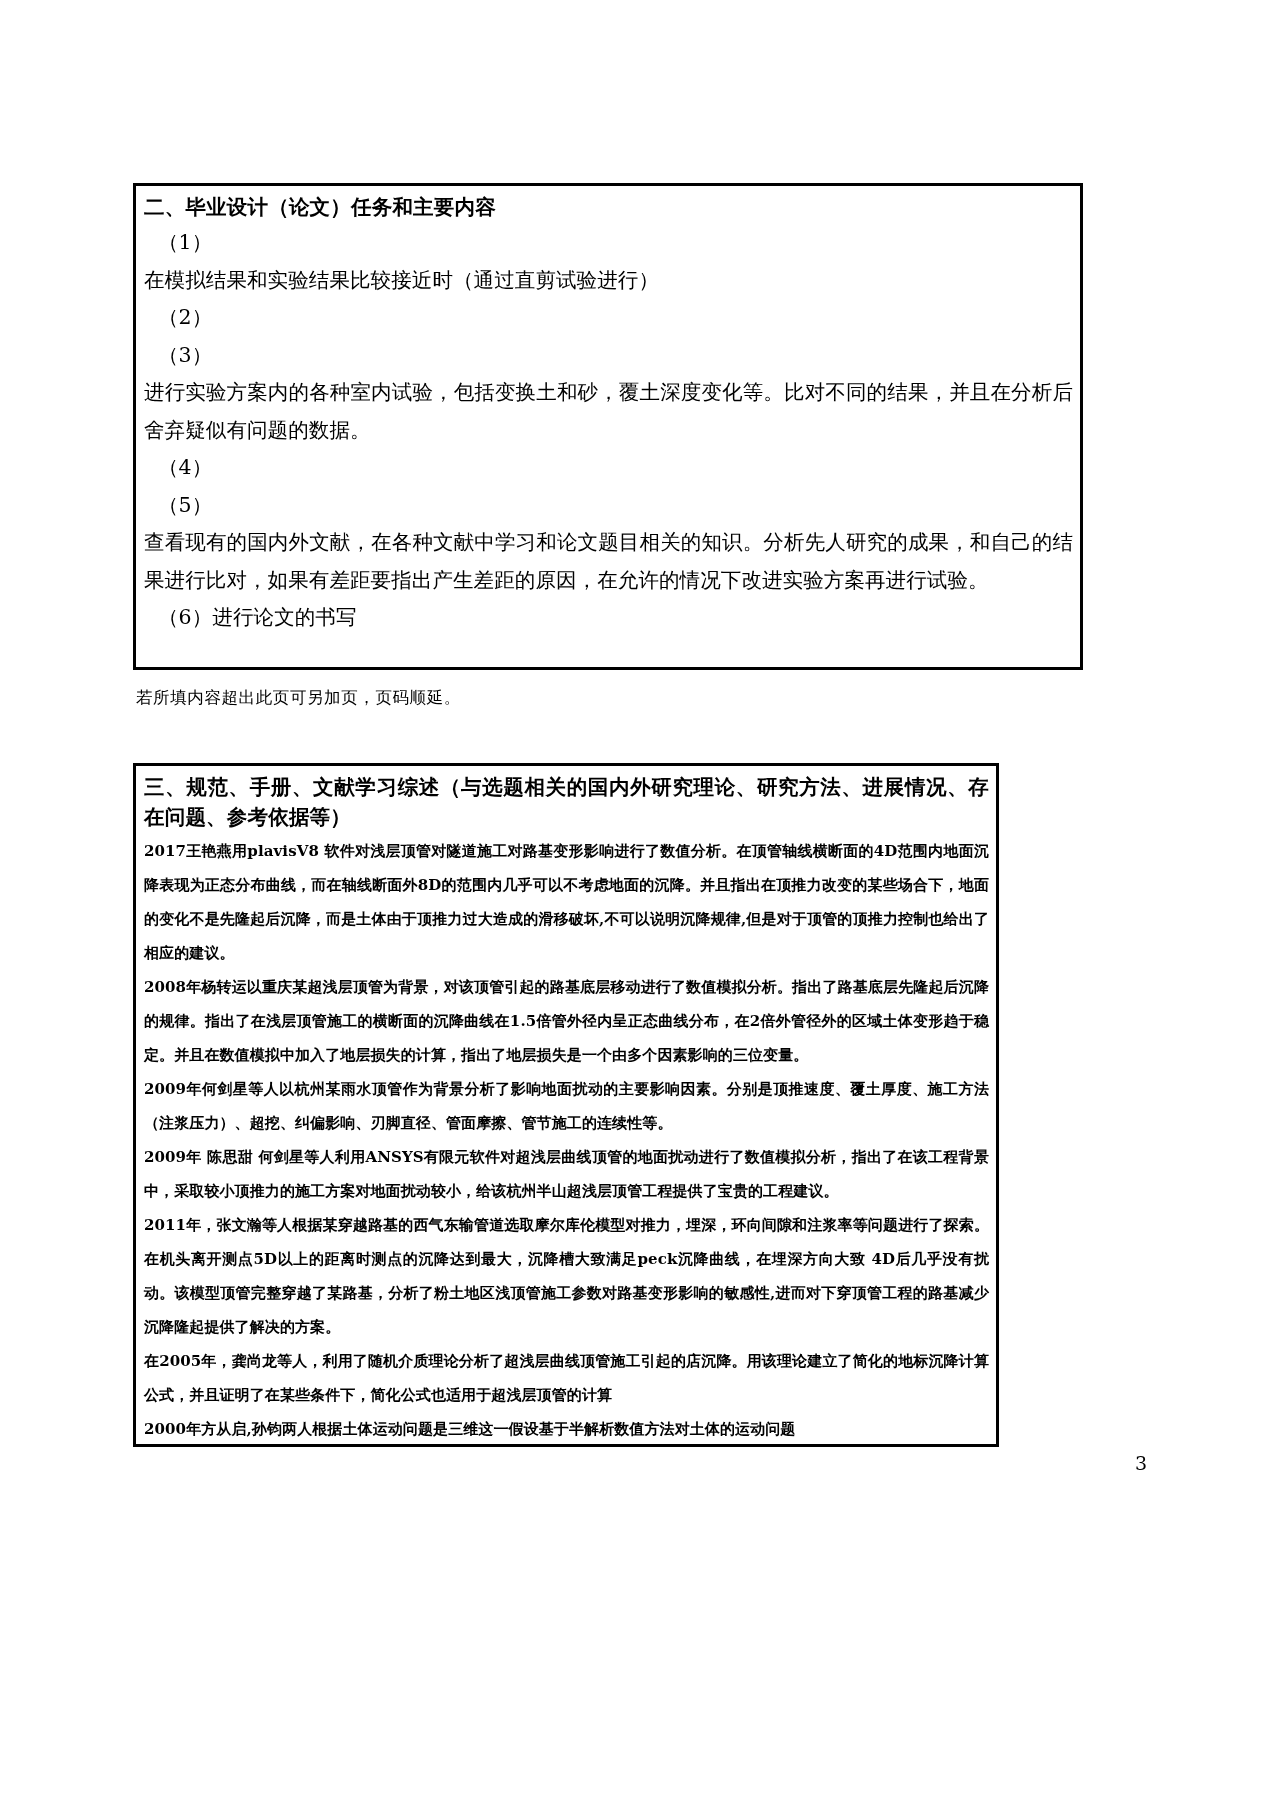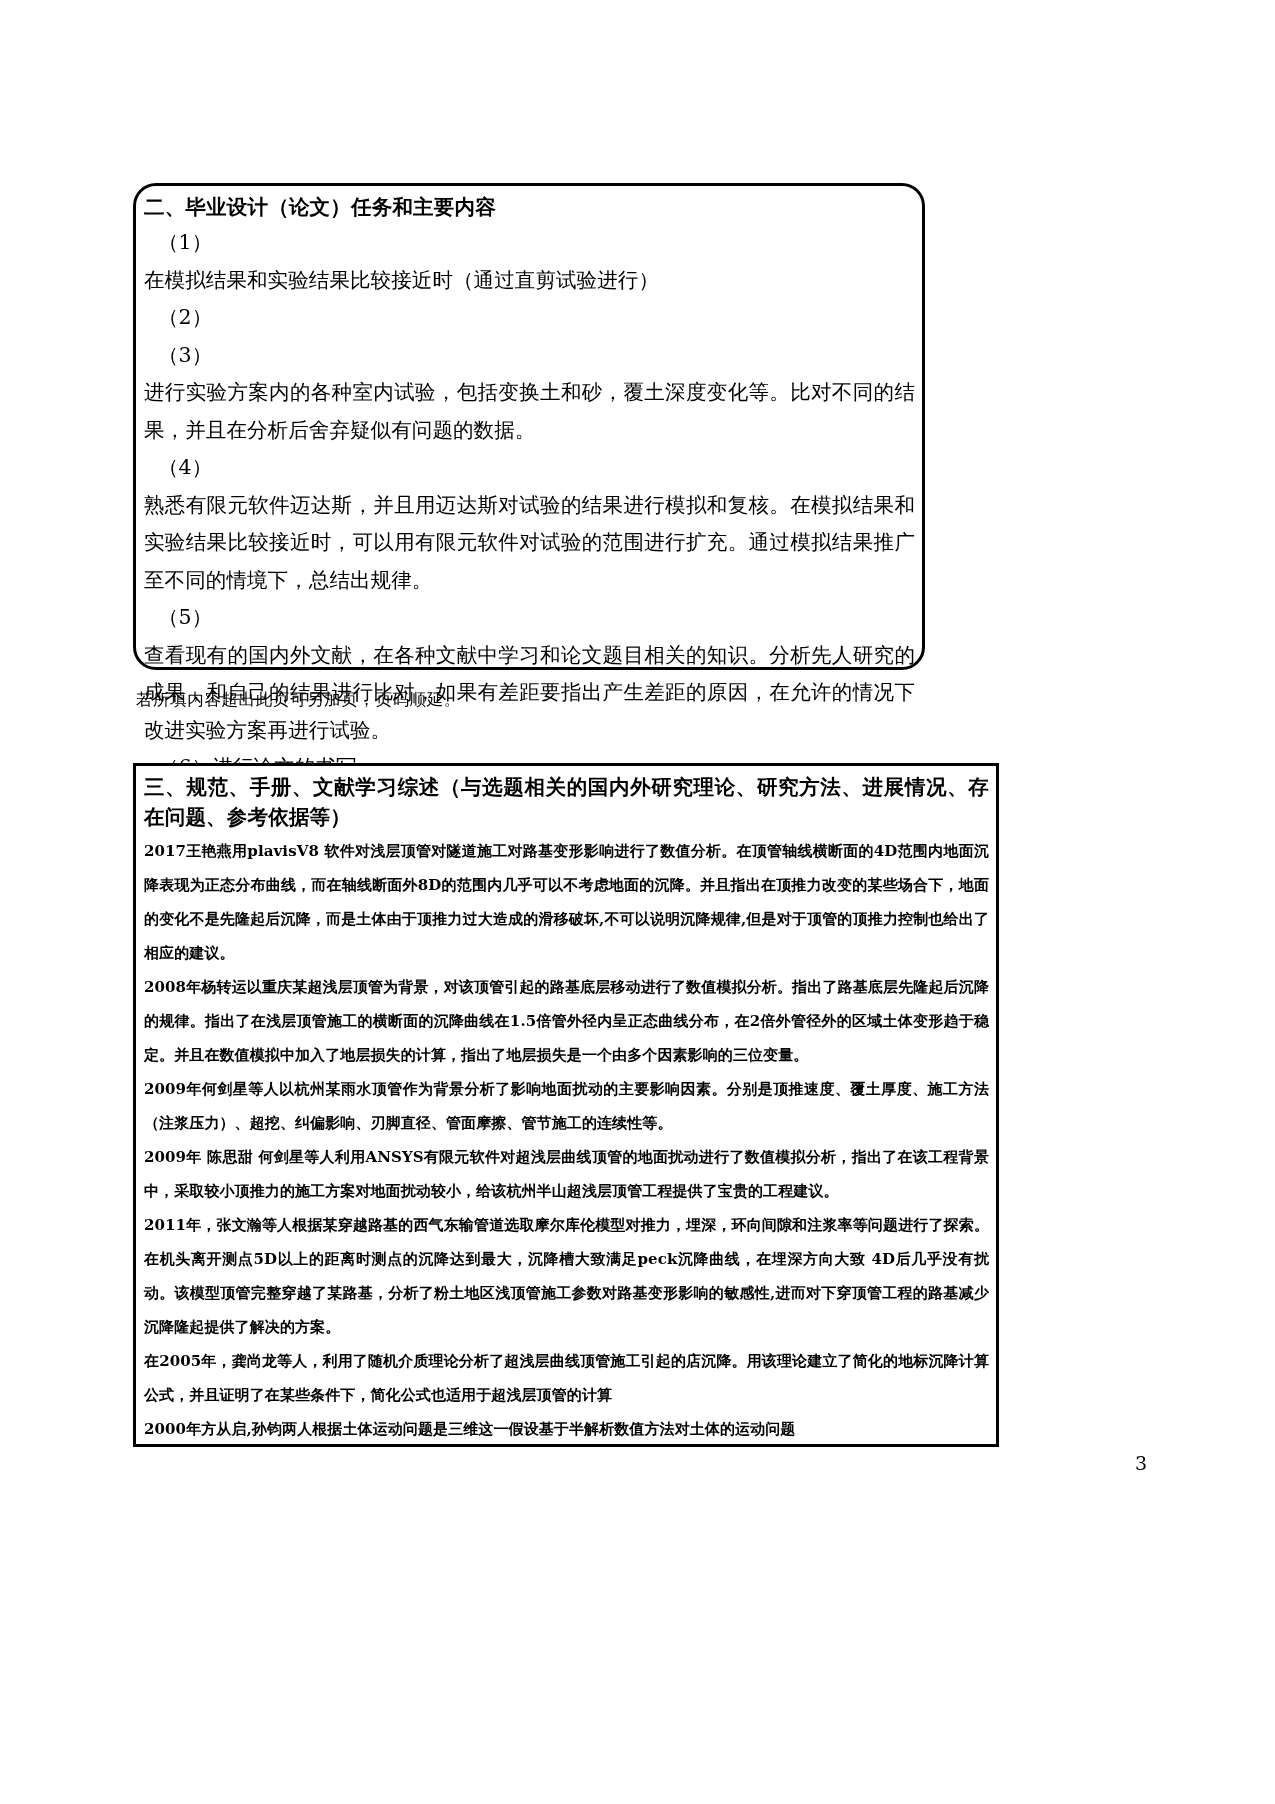--- a/index.html
+++ b/index.html
@@ -27,23 +27,22 @@
   
   .box {
     position: absolute;
     border: 3px solid #000;
     box-sizing: border-box;
     background: #fff;
   }
   #box-section-2 {
     left: 133px;
     top: 183px;
-    width: 792px;
+    width: 950px;
     height: 487px;
-    border-radius: 23px;
   }
   #box-section-3 {
     left: 133px;
     top: 743px;
     width: 866px;
     height: 684px;
     margin-top: 20px;
   }
 
   .box-inner {
@@ -78,21 +77,21 @@
   #sec3-body .body-line {
     line-height: 34px;
     font-size: 15px;
     font-weight: bold;
   }
 
   .note {
     position: absolute;
     left: 136px;
     top: 688px;
-    font-family: Liberation Sans, sans-serif;
+    font-family: Liberation Mono, monospace;
     font-size: 16.5px;
     line-height: 22px;
     letter-spacing: 0.6px;
   }
 
   .page-number {
     position: absolute;
     right: 128px;
     top: 1452px;
     font-size: 19px;
@@ -115,21 +114,20 @@
       <div id="sec2-body">
         <div class="body-line indent-1">（1）</div>
         <div class="body-line">在模拟结果和实验结果比较接近时（通过直剪试验进行）</div>
 
         <div class="body-line indent-1">（2）</div>
 
         <div class="body-line indent-1">（3）</div>
         <div class="body-line">进行实验方案内的各种室内试验，包括变换土和砂，覆土深度变化等。比对不同的结果，并且在分析后舍弃疑似有问题的数据。</div>
 
         <div class="body-line indent-1">（4）</div>
-        <div class="body-line">熟悉有限元软件迈达斯，并且用迈达斯对试验的结果进行模拟和复核。在模拟结果和实验结果比较接近时，可以用有限元软件对试验的范围进行扩充。通过模拟结果推广至不同的情境下，总结出规律。</div>
 
         <div class="body-line indent-1">（5）</div>
         <div class="body-line">查看现有的国内外文献，在各种文献中学习和论文题目相关的知识。分析先人研究的成果，和自己的结果进行比对，如果有差距要指出产生差距的原因，在允许的情况下改进实验方案再进行试验。</div>
 
         <div class="body-line indent-1">（6）进行论文的书写</div>
       </div>
     </div>
   </div>
 
   <div class="note">若所填内容超出此页可另加页，页码顺延。</div>

